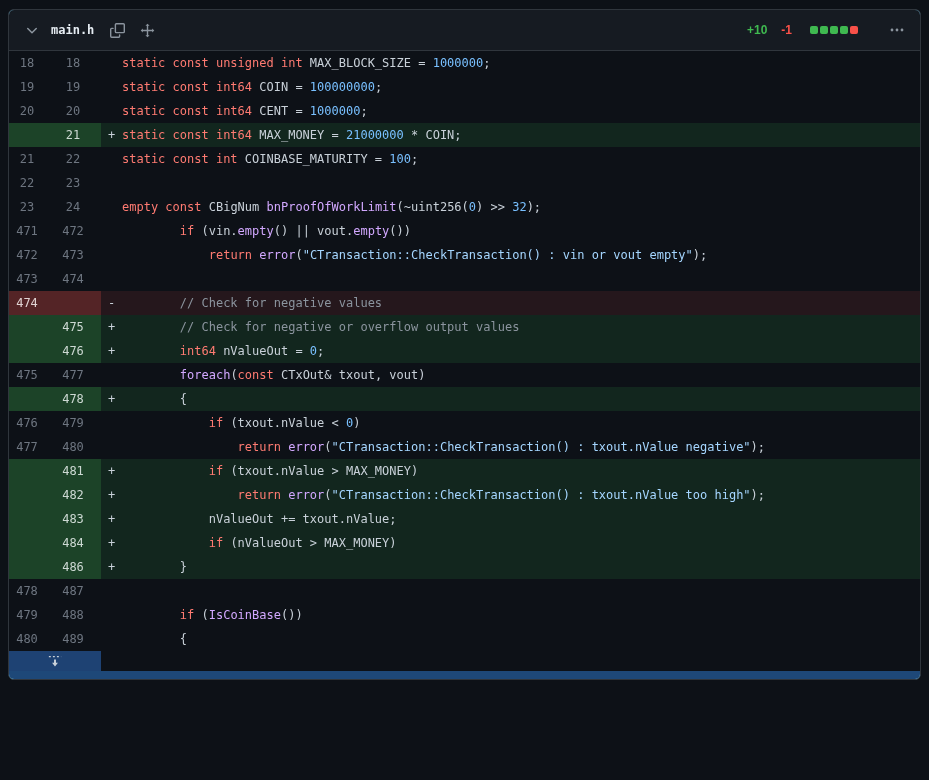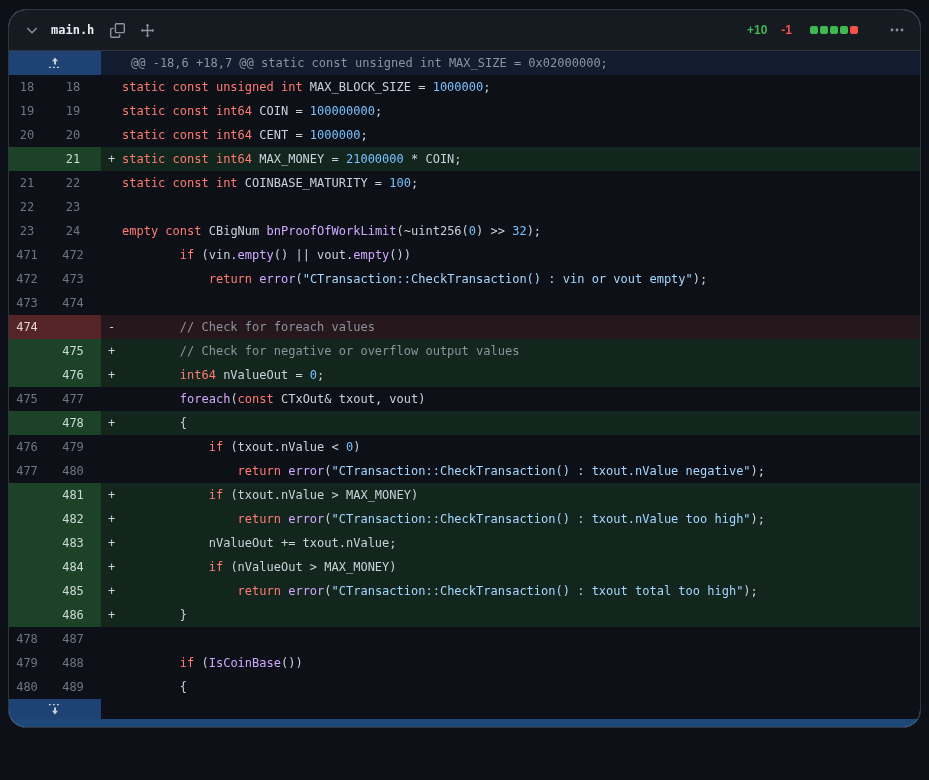--- a/index.html
+++ b/index.html
@@ -3,21 +3,21 @@
 <meta charset="utf-8">
 <style>
   html,body{margin:0;padding:0;}
   body{
     width:929px;height:780px;overflow:hidden;
     background:#0d1117;
     font-family:"Liberation Sans","DejaVu Sans",sans-serif;
   }
   .page{box-sizing:border-box;width:929px;height:780px;padding:9px 8px;}
   .file{
-    border:1px solid #30363d;border-radius:18px;overflow:hidden;background:#7dd3fc;
+    border:1px solid #30363d;border-radius:6px;overflow:hidden;background:#7dd3fc;
   }
   
   .file-header{
     display:flex;align-items:center;gap:4px;
     background:#161b22;border-bottom:1px solid #30363d;
     padding:6px 10px;height:28px;
   }
   .icon-btn{
     background:transparent;border:none;padding:0;margin:0;
     width:26px;height:24px;display:flex;align-items:center;justify-content:center;
@@ -135,33 +135,20 @@
       </div>
     </div>
 
     <table class="diff-table">
       <colgroup>
           <col class="c-old">
           <col class="c-new">
           <col>
         </colgroup>
       <tbody id="diff-body">
-          <tr class="hunk-row">
-            <td colspan="2" class="hunk-gutter">
-              <button class="expand-btn">
-                <span style="display: flex;">
-                  <svg width="14" height="14" viewBox="0 0 16 16">
-                    <path stroke="currentColor" stroke-width="1.5" stroke-dasharray="2.2 2.4" fill="none" d="M1 13h14"></path>
-                    <path fill="currentColor" d="M8 1.8 11.4 6H9.1v3.8H6.9V6H4.6Z"></path>
-                  </svg>
-                </span>
-              </button>
-            </td>
-            <td class="hunk-code">@@ -18,6 +18,7 @@ static const unsigned int MAX_SIZE = 0x02000000;</td>
-          </tr>
           <tr class="line-row context">
             <td class="num">18</td>
             <td class="num">18</td>
             <td class="code"><span class="marker"> </span><span class="seg-k">static const unsigned int</span><span class="seg-w"> MAX_BLOCK_SIZE = </span><span class="seg-n">1000000</span><span class="seg-w">;</span></td>
           </tr>
           <tr class="line-row context">
             <td class="num">19</td>
             <td class="num">19</td>
             <td class="code"><span class="marker"> </span><span class="seg-k">static const int64</span><span class="seg-w"> COIN = </span><span class="seg-n">100000000</span><span class="seg-w">;</span></td>
           </tr>
@@ -201,21 +188,21 @@
             <td class="code"><span class="marker"> </span><span class="seg-w">            </span><span class="seg-k">return</span><span class="seg-w"> </span><span class="seg-f">error</span><span class="seg-w">(</span><span class="seg-s">"CTransaction::CheckTransaction() : vin or vout empty"</span><span class="seg-w">);</span></td>
           </tr>
           <tr class="line-row context">
             <td class="num">473</td>
             <td class="num">474</td>
             <td class="code"><span class="marker"> </span></td>
           </tr>
           <tr class="line-row del">
             <td class="num">474</td>
             <td class="num"></td>
-            <td class="code"><span class="marker">-</span><span class="seg-c">        // Check for foreach values</span></td>
+            <td class="code"><span class="marker">-</span><span class="seg-c">        // Check for negative values</span></td>
           </tr>
           <tr class="line-row add">
             <td class="num"></td>
             <td class="num">475</td>
             <td class="code"><span class="marker">+</span><span class="seg-c">        // Check for negative or overflow output values</span></td>
           </tr>
           <tr class="line-row add">
             <td class="num"></td>
             <td class="num">476</td>
             <td class="code"><span class="marker">+</span><span class="seg-w">        </span><span class="seg-k">int64</span><span class="seg-w"> nValueOut = </span><span class="seg-n">0</span><span class="seg-w">;</span></td>
@@ -252,25 +239,20 @@
           </tr>
           <tr class="line-row add">
             <td class="num"></td>
             <td class="num">483</td>
             <td class="code"><span class="marker">+</span><span class="seg-w">            nValueOut += txout.nValue;</span></td>
           </tr>
           <tr class="line-row add">
             <td class="num"></td>
             <td class="num">484</td>
             <td class="code"><span class="marker">+</span><span class="seg-w">            </span><span class="seg-k">if</span><span class="seg-w"> (nValueOut &gt; MAX_MONEY)</span></td>
-          </tr>
-          <tr class="line-row add">
-            <td class="num"></td>
-            <td class="num">485</td>
-            <td class="code"><span class="marker">+</span><span class="seg-w">                </span><span class="seg-k">return</span><span class="seg-w"> </span><span class="seg-f">error</span><span class="seg-w">(</span><span class="seg-s">"CTransaction::CheckTransaction() : txout total too high"</span><span class="seg-w">);</span></td>
           </tr>
           <tr class="line-row add">
             <td class="num"></td>
             <td class="num">486</td>
             <td class="code"><span class="marker">+</span><span class="seg-w">        }</span></td>
           </tr>
           <tr class="line-row context">
             <td class="num">478</td>
             <td class="num">487</td>
             <td class="code"><span class="marker"> </span></td>

